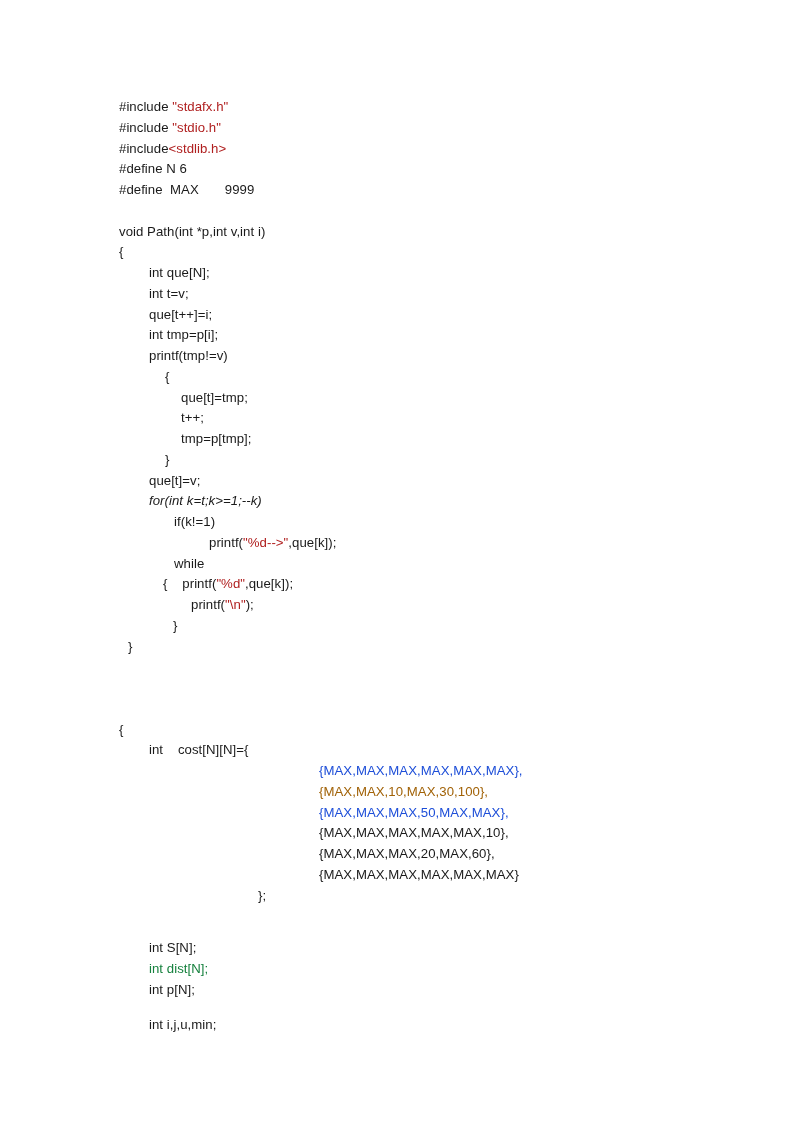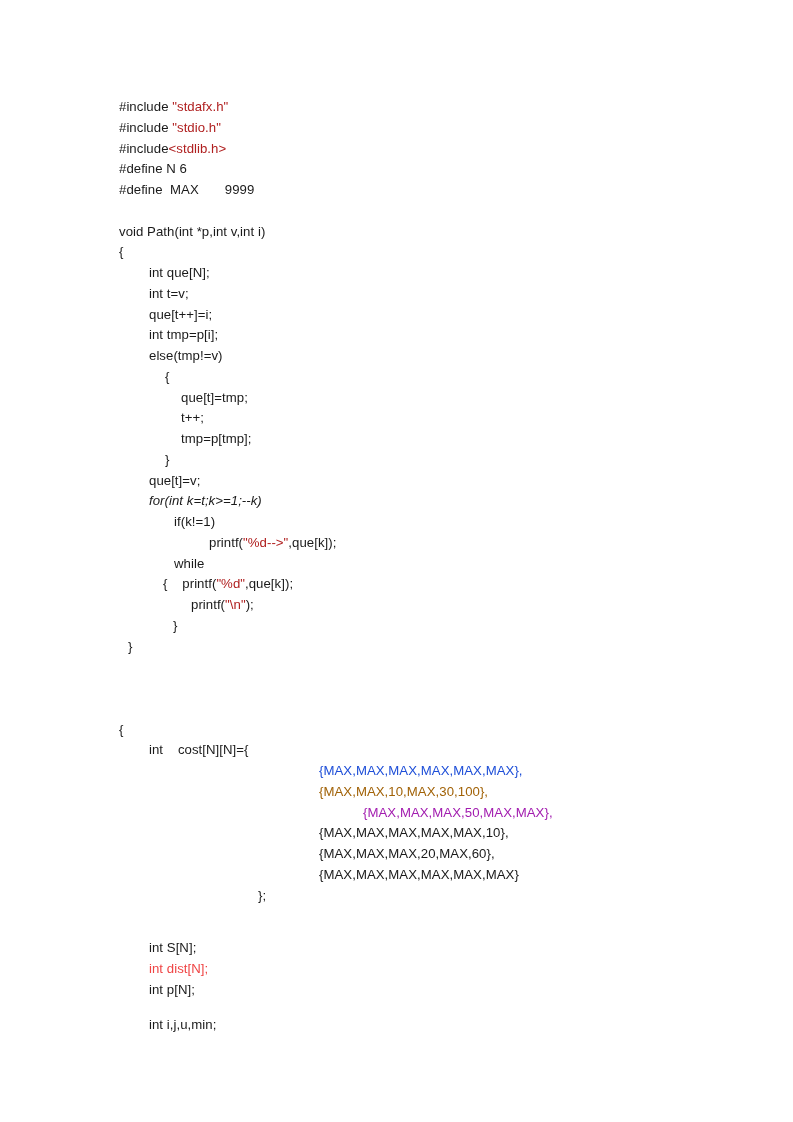--- a/index.html
+++ b/index.html
@@ -64,21 +64,21 @@
       <div class="code-line" style="padding-left: 0px;"><span class="tok" style="color: rgb(26, 26, 26);">#include</span><span class="str" style="color: rgb(176, 32, 32);">&lt;stdlib.h&gt;</span></div>
       <div class="code-line" style="padding-left: 0px;"><span class="tok" style="color: rgb(26, 26, 26);">#define N 6</span></div>
       <div class="code-line" style="padding-left: 0px;"><span class="tok" style="color: rgb(26, 26, 26);">#define  MAX       9999</span></div>
       <div class="code-line blank" style="padding-left: 0px;"><span class="tok" style="color: rgb(26, 26, 26);"></span></div>
       <div class="code-line" style="padding-left: 0px;"><span class="tok" style="color: rgb(26, 26, 26);">void Path(int *p,int v,int i)</span></div>
       <div class="code-line" style="padding-left: 0px;"><span class="tok" style="color: rgb(26, 26, 26);">{</span></div>
       <div class="code-line" style="padding-left: 30px;"><span class="tok" style="color: rgb(26, 26, 26);">int que[N];</span></div>
       <div class="code-line" style="padding-left: 30px;"><span class="tok" style="color: rgb(26, 26, 26);">int t=v;</span></div>
       <div class="code-line" style="padding-left: 30px;"><span class="tok" style="color: rgb(26, 26, 26);">que[t++]=i;</span></div>
       <div class="code-line" style="padding-left: 30px;"><span class="tok" style="color: rgb(26, 26, 26);">int tmp=p[i];</span></div>
-      <div class="code-line" style="padding-left: 30px;"><span class="tok" style="color: rgb(26, 26, 26);">else(tmp!=v)</span></div>
+      <div class="code-line" style="padding-left: 30px;"><span class="tok" style="color: rgb(26, 26, 26);">printf(tmp!=v)</span></div>
       <div class="code-line" style="padding-left: 46px;"><span class="tok" style="color: rgb(26, 26, 26);">{</span></div>
       <div class="code-line" style="padding-left: 62px;"><span class="tok" style="color: rgb(26, 26, 26);">que[t]=tmp;</span></div>
       <div class="code-line" style="padding-left: 62px;"><span class="tok" style="color: rgb(26, 26, 26);">t++;</span></div>
       <div class="code-line" style="padding-left: 62px;"><span class="tok" style="color: rgb(26, 26, 26);">tmp=p[tmp];</span></div>
       <div class="code-line" style="padding-left: 46px;"><span class="tok" style="color: rgb(26, 26, 26);">}</span></div>
       <div class="code-line" style="padding-left: 30px;"><span class="tok" style="color: rgb(26, 26, 26);">que[t]=v;</span></div>
       <div class="code-line" style="padding-left: 30px; font-style: italic;"><span class="tok" style="color: rgb(26, 26, 26);">for(int k=t;k&gt;=1;--k)</span></div>
       <div class="code-line" style="padding-left: 55px;"><span class="tok" style="color: rgb(26, 26, 26);">if(k!=1)</span></div>
       <div class="code-line" style="padding-left: 90px;"><span class="tok" style="color: rgb(26, 26, 26);">printf(</span><span class="str" style="color: rgb(176, 32, 32);">"%d--&gt;"</span><span class="tok" style="color: rgb(26, 26, 26);">,que[k]);</span></div>
       <div class="code-line" style="padding-left: 55px;"><span class="tok" style="color: rgb(26, 26, 26);">while</span></div>
@@ -86,23 +86,23 @@
       <div class="code-line" style="padding-left: 72px;"><span class="tok" style="color: rgb(26, 26, 26);">printf(</span><span class="str" style="color: rgb(176, 32, 32);">"\n"</span><span class="tok" style="color: rgb(26, 26, 26);">);</span></div>
       <div class="code-line" style="padding-left: 54px;"><span class="tok" style="color: rgb(26, 26, 26);">}</span></div>
       <div class="code-line" style="padding-left: 9px;"><span class="tok" style="color: rgb(26, 26, 26);">}</span></div>
       <div class="code-line blank" style="padding-left: 0px;"><span class="tok" style="color: rgb(26, 26, 26);"></span></div>
       <div class="code-line blank" style="padding-left: 0px;"><span class="tok" style="color: rgb(26, 26, 26);"></span></div>
       <div class="code-line blank" style="padding-left: 0px;"><span class="tok" style="color: rgb(26, 26, 26);"></span></div>
       <div class="code-line" style="padding-left: 0px;"><span class="tok" style="color: rgb(26, 26, 26);">{</span></div>
       <div class="code-line" style="padding-left: 30px;"><span class="tok" style="color: rgb(26, 26, 26);">int    cost[N][N]={</span></div>
       <div class="code-line" style="padding-left: 200px;"><span class="tok" style="color: #1d4ed8;">{MAX,MAX,MAX,MAX,MAX,MAX},</span></div>
       <div class="code-line" style="padding-left: 200px;"><span class="tok" style="color: #a16207;">{MAX,MAX,10,MAX,30,100},</span></div>
-      <div class="code-line" style="padding-left: 200px;"><span class="tok" style="color: #a21caf; margin-left: 44px;">{MAX,MAX,MAX,50,MAX,MAX},</span></div>
+      <div class="code-line" style="padding-left: 200px;"><span class="tok" style="color: #1d4ed8;">{MAX,MAX,MAX,50,MAX,MAX},</span></div>
       <div class="code-line" style="padding-left: 200px;"><span class="tok" style="color: rgb(26, 26, 26);">{MAX,MAX,MAX,MAX,MAX,10},</span></div>
       <div class="code-line" style="padding-left: 200px;"><span class="tok" style="color: rgb(26, 26, 26);">{MAX,MAX,MAX,20,MAX,60},</span></div>
       <div class="code-line" style="padding-left: 200px;"><span class="tok" style="color: rgb(26, 26, 26);">{MAX,MAX,MAX,MAX,MAX,MAX}</span></div>
       <div class="code-line" style="padding-left: 139px;"><span class="tok" style="color: rgb(26, 26, 26);">};</span></div>
       <div class="code-line" style="padding-left: 30px; margin-top: 32px;"><span class="tok" style="color: rgb(26, 26, 26);">int S[N];</span></div>
-      <div class="code-line" style="padding-left: 30px;"><span class="tok" style="color: #ef4444;">int dist[N];</span></div>
+      <div class="code-line" style="padding-left: 30px;"><span class="tok" style="color: #15803d;">int dist[N];</span></div>
       <div class="code-line" style="padding-left: 30px;"><span class="tok" style="color: rgb(26, 26, 26);">int p[N];</span></div>
       <div class="code-line" style="padding-left: 30px; margin-top: 14px;"><span class="tok" style="color: rgb(26, 26, 26);">int i,j,u,min;</span></div>
     </div>
 </div>
 
 </body></html>

